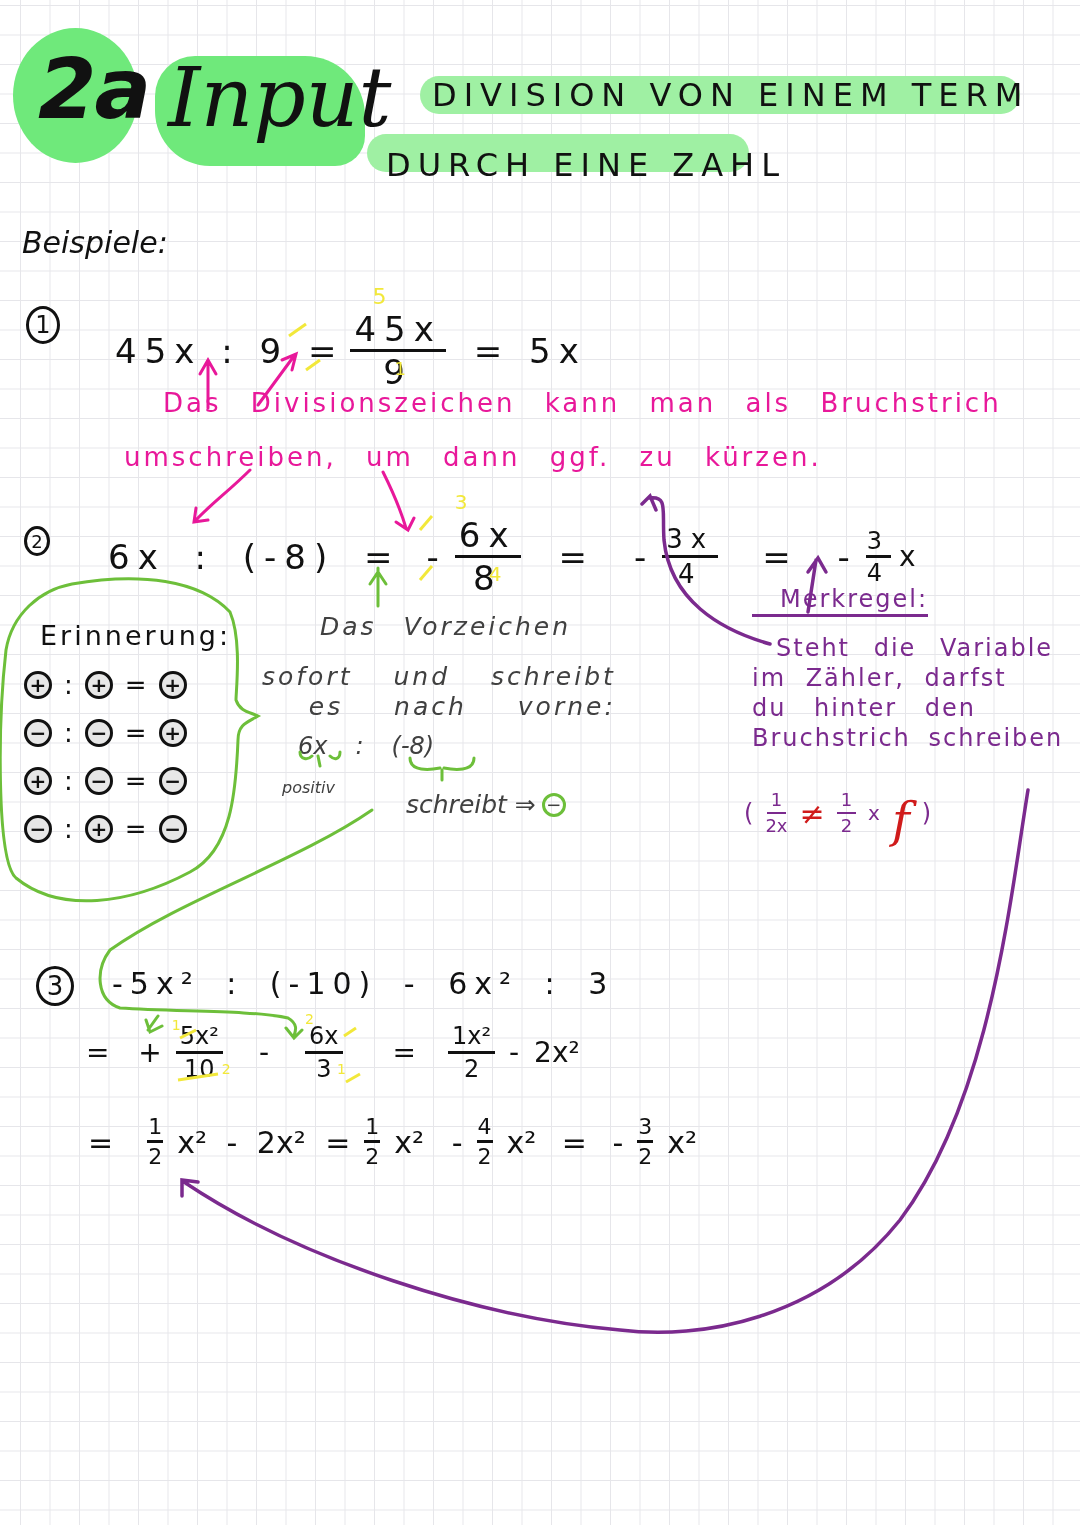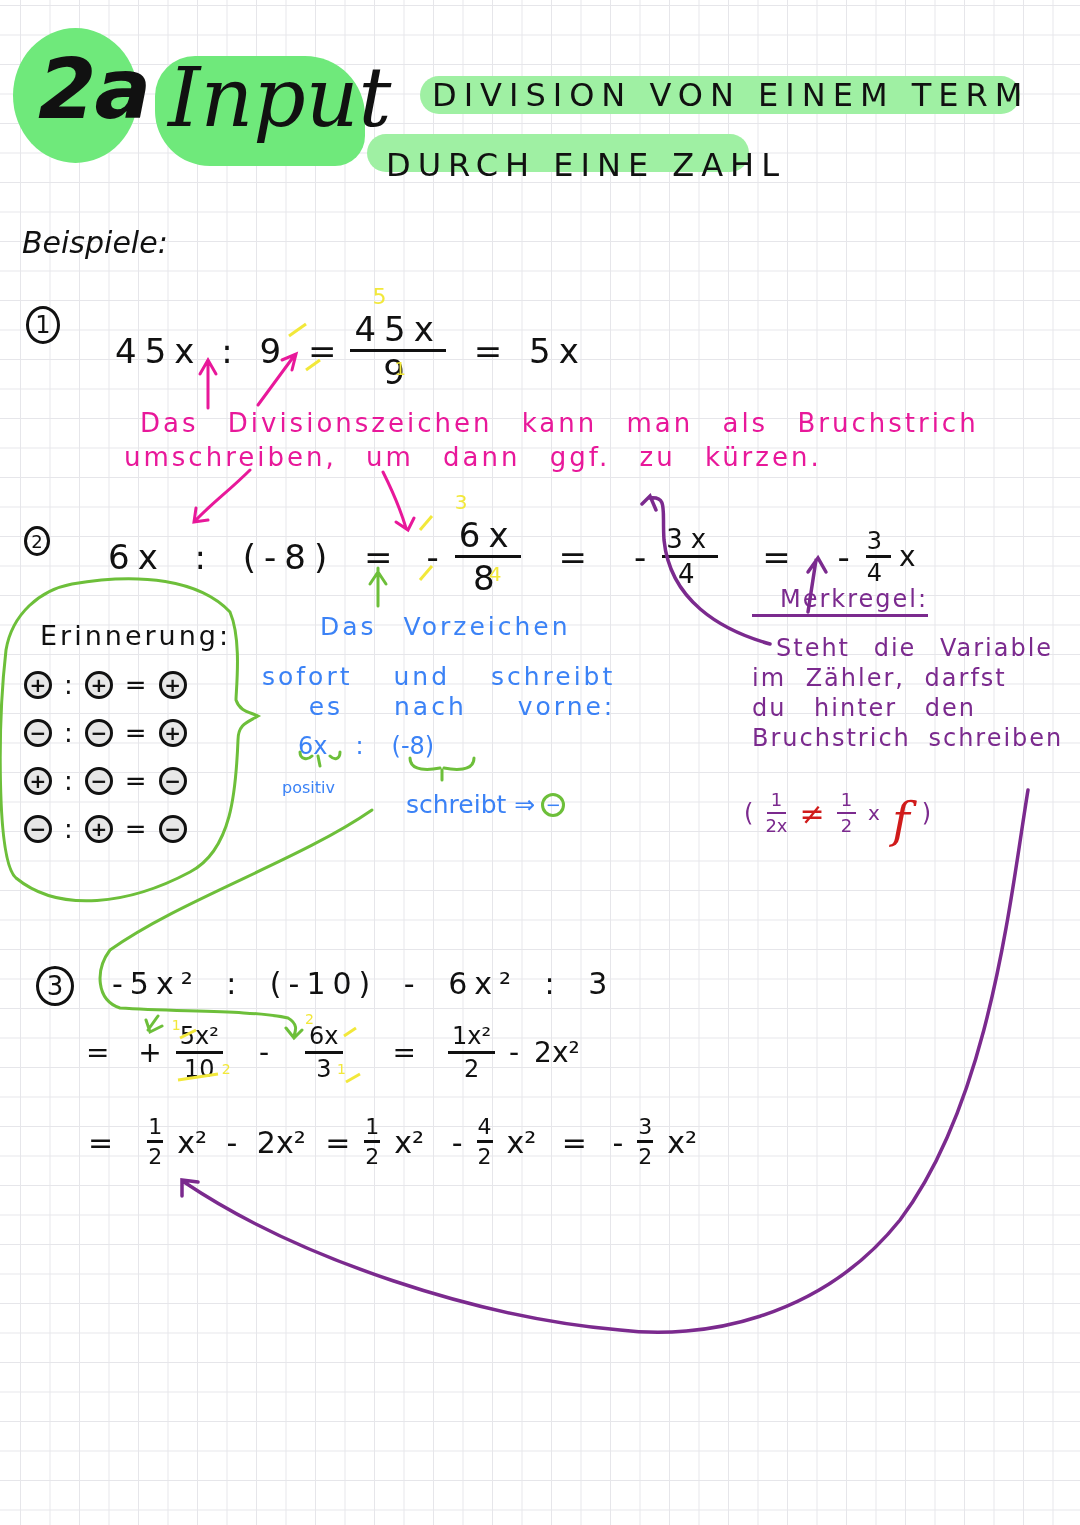--- a/index.html
+++ b/index.html
@@ -12,21 +12,21 @@
     background-size: 29.5px 29.5px;
     background-position: 20px 5px;
     font-family: "DejaVu Sans", sans-serif;
     color: #111;
   }
   .abs { position: absolute; white-space: nowrap; }
   .hw { font-family: "DejaVu Sans", sans-serif; }
   .hw-serif { font-family: "DejaVu Serif", serif; font-style: italic; }
   .ink { color: #111111; }
   .pink { color: #e8189a; }
-  .green { color: #3b82f6; }
+  .green { color: #404040; font-style: italic; }
   .purple { color: #7b2a8e; }
   .red { color: #d01b1b; }
   .yellow { color: #f2e83a; }
   .math { font-size: 34px; letter-spacing: 8px; }
   .frac { display: inline-flex; flex-direction: column; align-items: center; vertical-align: middle; line-height: 1; }
   .frac .num { padding: 0 4px 3px; border-bottom: 3px solid currentColor; }
   .frac .den { padding-top: 3px; }
   .blob-2a {
     position: absolute; left: 13px; top: 28px; width: 125px; height: 135px;
     background: #6fe97b; border-radius: 50%;
@@ -75,21 +75,21 @@
   <span>45x : 9 =</span>
   <span class="frac" style="position:relative;">
     <span class="num">45x</span>
     <span class="den">9</span>
     <span class="abs yellow" style="left:22px; top:-26px; font-size:22px; letter-spacing:0;">5</span>
     <span class="abs yellow" style="left:44px; top:48px; font-size:18px; letter-spacing:0;">1</span>
   </span>
   <span style="margin-left:22px;">= 5x</span>
 </div>
 
-<div class="abs hw pink" style="left:140px; top:408px; font-size:26px; letter-spacing:3px; word-spacing:18px;">Das Divisionszeichen kann man als Bruchstrich</div>
+<div class="abs hw pink" style="left:140px; top:388px; font-size:26px; letter-spacing:3px; word-spacing:18px;padding-left:23px;">Das Divisionszeichen kann man als Bruchstrich</div>
 <div class="abs hw pink" style="left:124px; top:442px; font-size:26px; letter-spacing:3px; word-spacing:18px;">umschreiben, um dann ggf. zu kürzen.</div>
 
 <div class="abs" style="left:24px; top:526px;">
   <span class="circled-num" style="width:26px; height:30px; font-size:18px;">2</span>
 </div>
 <div class="abs hw ink math" style="left:108px; top:518px; display:flex; align-items:center; gap:8px;">
   <span style="word-spacing:10px;">6x : (-8) =</span>
   <span style="margin-left:18px;">-</span>
   <span class="frac" style="position:relative;">
     <span class="num">6x</span>

